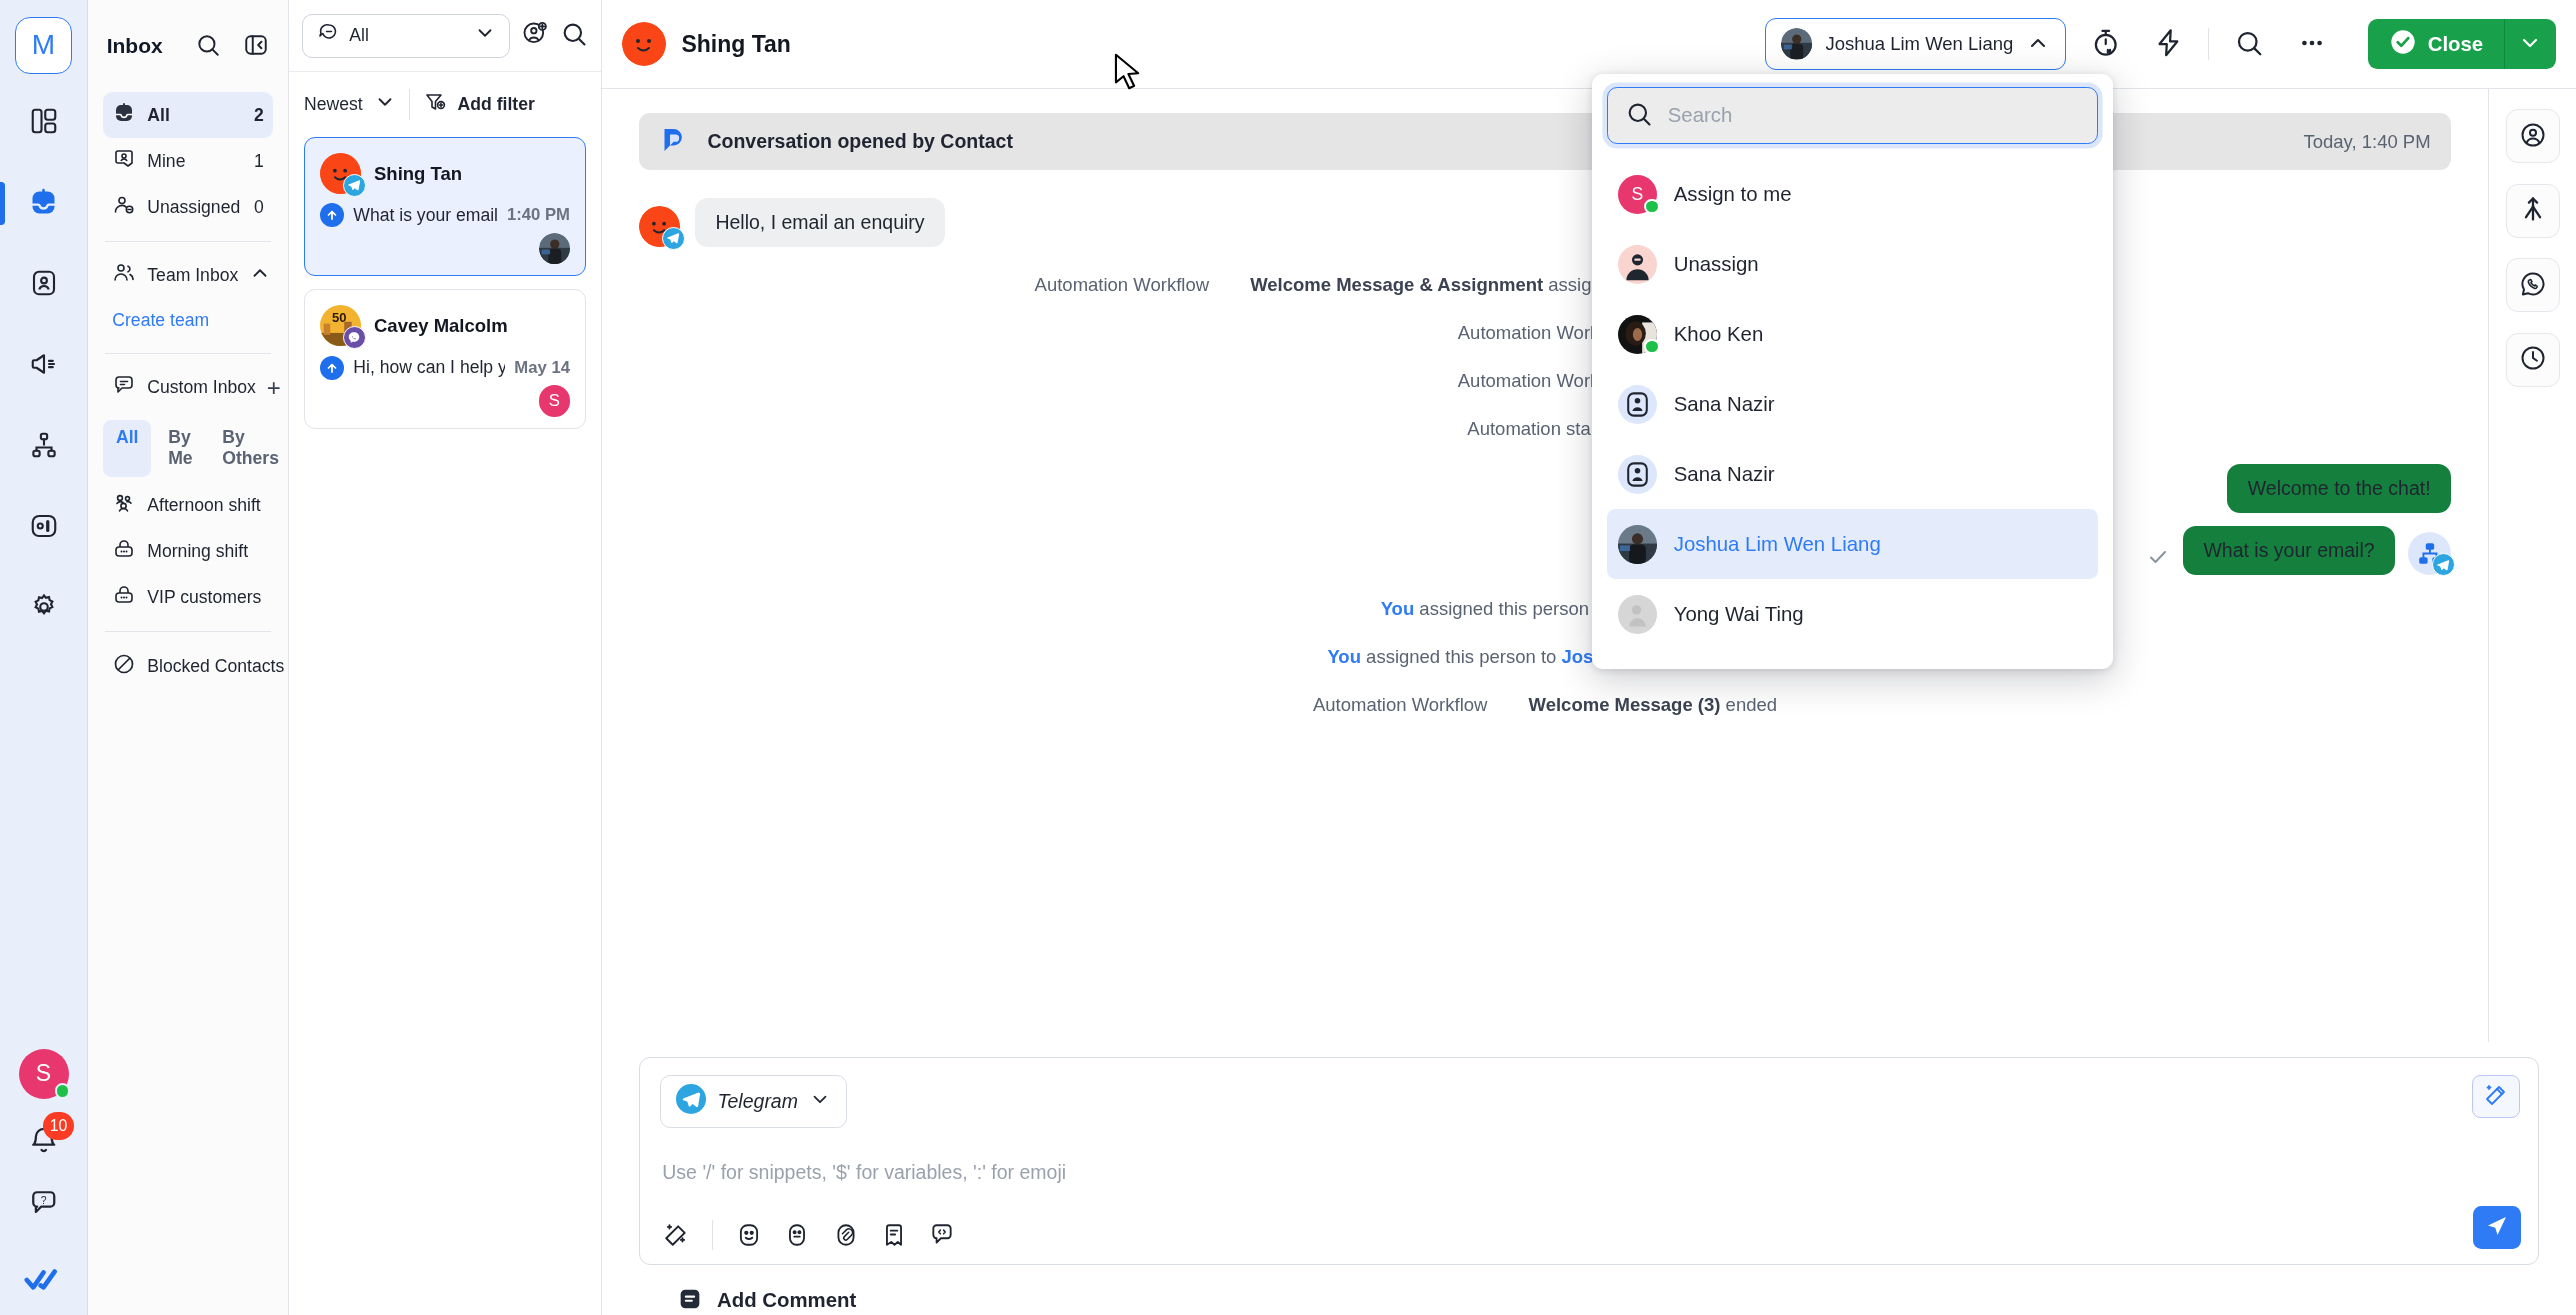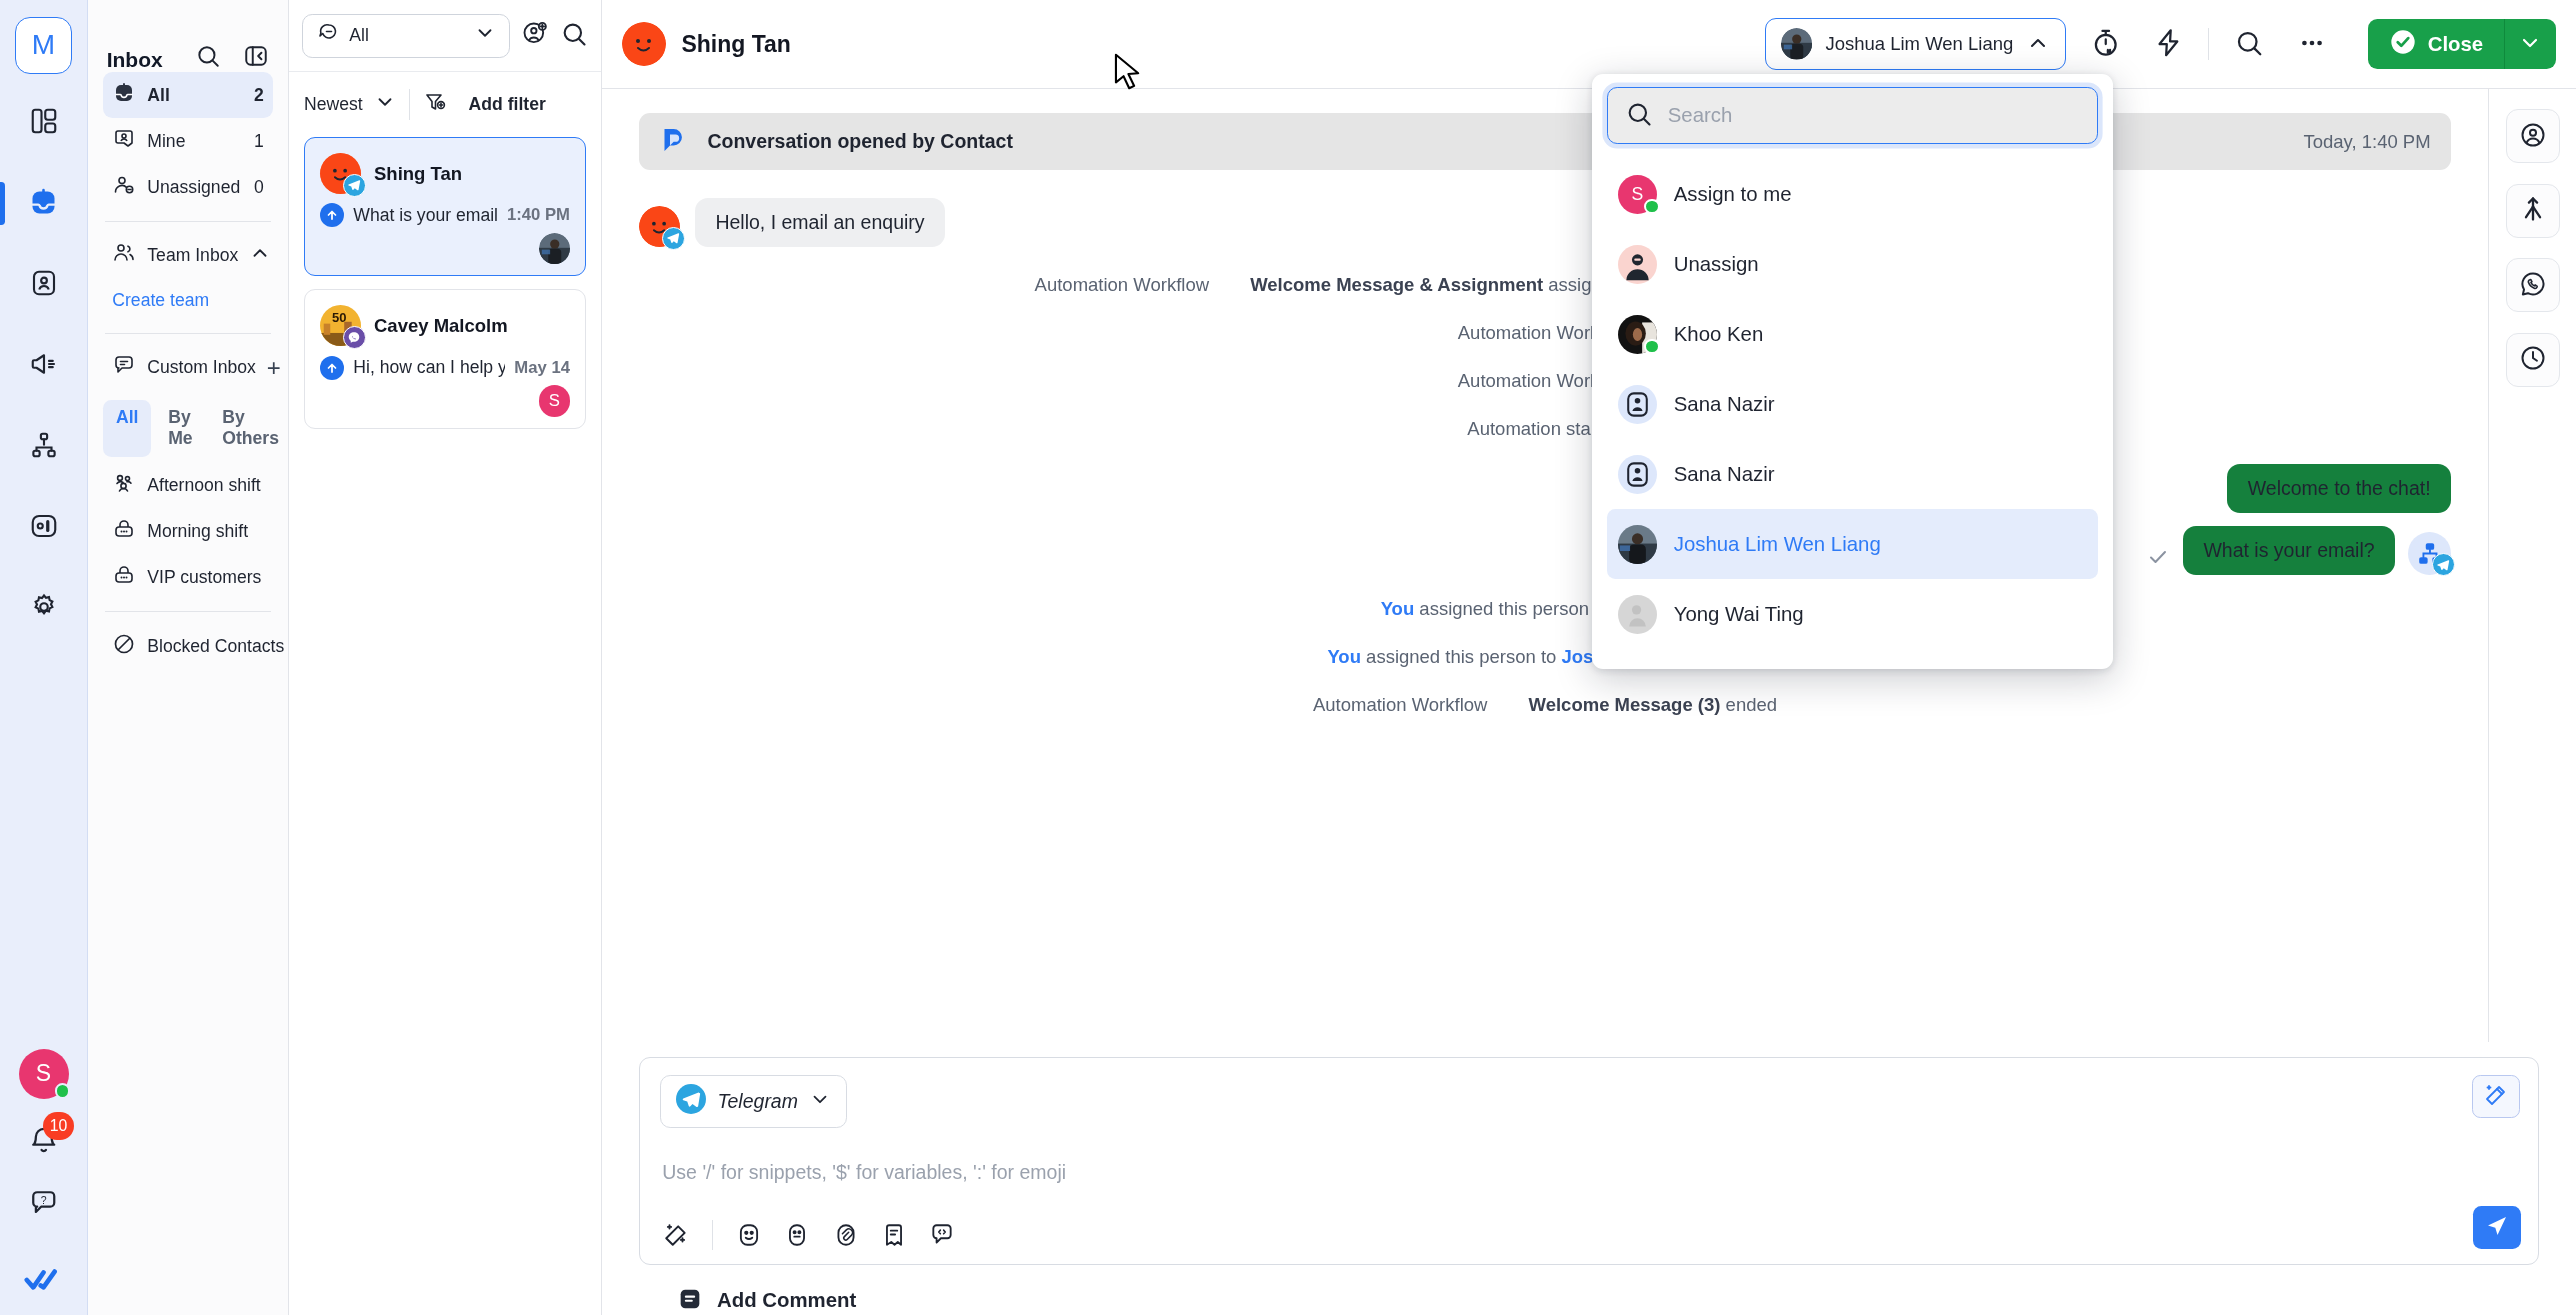--- a/index.html
+++ b/index.html
@@ -61,21 +61,21 @@
   }
   .rail-help { margin-bottom: 43px; cursor: pointer; }
 
   
   .inboxnav {
     width: 201px; height: 100%;
     background: #fbfbfc; border-right: 0.9px solid #e2e4e9;
     flex-shrink: 0; padding: 0 15px;
   }
   .inboxnav-head {
-    height: 72px; display: flex; align-items: flex-end; gap: 22px;
+    height: 92px; display: flex; align-items: center; gap: 22px;
     padding: 0 3.7px;
   }
   .inboxnav-title { font-size: 21px; font-weight: 700; color: #111827; flex: 1; }
   .icon-btn { display: flex; align-items: center; justify-content: center; cursor: pointer; }
   .nav-item {
     height: 46px; display: flex; align-items: center; gap: 11px;
     border-radius: 9.3px; padding: 0 9.3px; cursor: pointer;
     font-size: 17.6px; color: #1f2430;
   }
   .nav-item.active { background: #e6ecfa; font-weight: 700; }
@@ -102,21 +102,21 @@
   .cl-top { height: 72px; border-bottom: 0.9px solid #e9ebef; display: flex; align-items: center; gap: 11px; padding: 0 13px; }
   .cl-select {
     flex: 1; height: 44px; border: 0.9px solid #cfd4dc; border-radius: 10.2px;
     display: flex; align-items: center; gap: 9.3px; padding: 0 13px; cursor: pointer;
     font-size: 17.6px; color: #1f2430;
   }
   .cl-select .lbl { flex: 1; }
   .cl-sub { height: 65px; display: flex; align-items: center; padding: 0 15px; gap: 13px; }
   .sortbtn { display: flex; align-items: center; gap: 11px; font-size: 17.6px; color: #1f2430; cursor: pointer; }
   .vdiv { width: 0.9px; height: 31.5px; background: #dfe2e7; }
-  .addfilter { display: flex; align-items: center; gap: 22px; font-size: 17.6px; color: #1f2430; cursor: pointer; font-weight: 600;}
+  .addfilter { display: flex; align-items: center; gap: 11px; font-size: 17.6px; color: #1f2430; cursor: pointer; font-weight: 600;}
   .cl-items { padding: 0 15px; }
   .conv {
     border: 0.9px solid #e2e4e9; border-radius: 11px; padding: 15px 15px 11px 15px;
     margin-bottom: 13px; cursor: pointer; background:#fff;
   }
   .conv.selected { border: 1.9px solid #2f7bf6; background: #eaf0fd; }
   .conv-row1 { display: flex; align-items: center; gap: 13px; margin-bottom: 9.3px; }
   .conv-name { font-size: 18.5px; font-weight: 700; color: #131722; }
   .conv-row2 { display: flex; align-items: center; gap: 9.3px; }
   .conv-msg { font-size: 17.6px; color: #1f2430; flex: 1; white-space: nowrap; overflow: hidden; }

